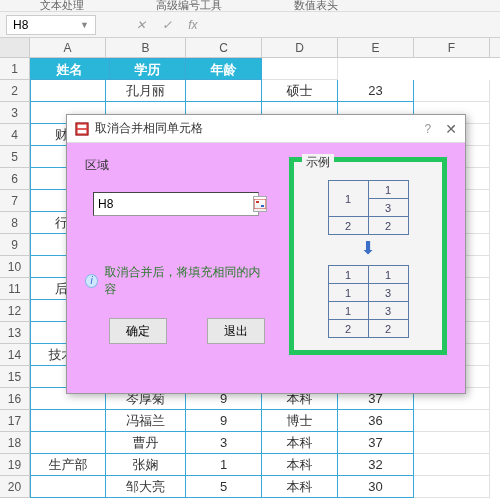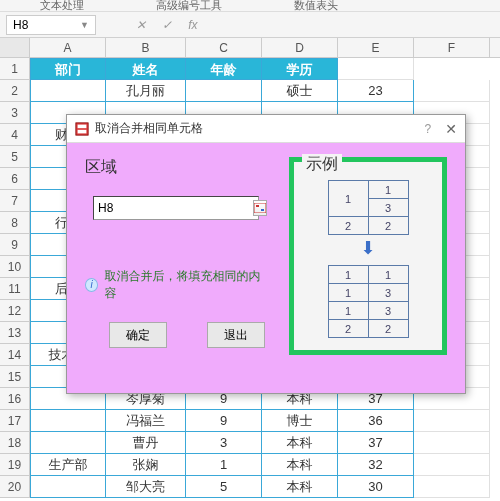--- a/index.html
+++ b/index.html
@@ -31,21 +31,21 @@
 .dialog { position: absolute; left: 66px; top: 114px; width: 400px; height: 280px; background: #f0abfc; border: 1px solid #999; box-shadow: 2px 2px 8px rgba(0,0,0,0.3); }
 .dlg-title { height: 28px; background: #fff; border-bottom: 1px solid #ddd; display: flex; align-items: center; padding: 0 8px; font-size: 12px; color: #333; }
 .dlg-title .ico { width: 14px; height: 14px; margin-right: 6px; display: inline-block; }
 .dlg-title .ico svg { width: 14px; height: 14px; }
 .dlg-title .sp { flex: 1; }
 .dlg-title .help { color: #999; margin-right: 14px; cursor: default; }
 .dlg-title .close { color: #666; font-size: 14px; cursor: default; }
 
 .dlg-body { padding: 14px 18px; display: flex; gap: 24px; }
 .region-fs { width: 180px; }
-.region-fs .lbl, .sample-fs .lbl { font-size: 16px; color: #333; margin-bottom: 10px; display: block; }
+.region-fs .lbl, .sample-fs .lbl { font-size: 12px; color: #333; margin-bottom: 10px; display: block; }
 .region-input-wrap { margin-top: 18px; border: 1px inset #999; background: #fff; height: 24px; display: flex; align-items: center; padding: 0 4px; width: 166px; margin-left: 8px; }
 .region-input-wrap input { border: none; outline: none; flex: 1; font-size: 12px; height: 18px; }
 .range-btn { width: 18px; height: 16px; border: 1px solid #aaa; background: linear-gradient(#fff,#eee); display: flex; align-items: center; justify-content: center; }
 .range-btn svg { width: 12px; height: 10px; }
 
 .hint { margin-top: 48px; display: flex; align-items: center; gap: 6px; font-size: 12px; color: #2a7a2a; }
 .hint .info-ico { width: 14px; height: 14px; border-radius: 50%; background: #d0e8ff; color: #3366cc; border: 1px solid #88b8e8; text-align: center; line-height: 12px; font-size: 10px; font-style: italic; }
 
 .dlg-btns { display: flex; gap: 40px; margin-top: 20px; margin-left: 24px; }
 .dlg-btns button { width: 74px; height: 26px; background: #e8e8e8; border: 1px solid #aaa; font-size: 12px; cursor: default; }
@@ -83,24 +83,23 @@
     <div class="col-h col-A">A</div>
     <div class="col-h col-B">B</div>
     <div class="col-h col-C">C</div>
     <div class="col-h col-D">D</div>
     <div class="col-h col-E">E</div>
     <div class="col-h col-F">F</div>
   </div>
   <div class="grid-body">
     <div class="row">
         <div class="row-h">1</div>
-      <div class="cell col-A hdr-cell bordered bordered-top bordered-left">部门</div>
       <div class="cell col-B hdr-cell bordered bordered-top">姓名</div>
+      <div class="cell col-D hdr-cell bordered bordered-top">学历</div>
       <div class="cell col-E hdr-cell bordered bordered-top">年龄</div>
-      <div class="cell col-D hdr-cell bordered bordered-top">学历</div>
       <div class="cell col-F"></div>
     </div>
     <div class="row">
         <div class="row-h">2</div>
       <div class="cell col-A bordered bordered-left"></div>
       <div class="cell col-B bordered">孔月丽</div>
       <div class="cell col-C bordered"></div>
       <div class="cell col-D bordered">硕士</div>
       <div class="cell col-E bordered">23</div>
       <div class="cell col-F"></div>

